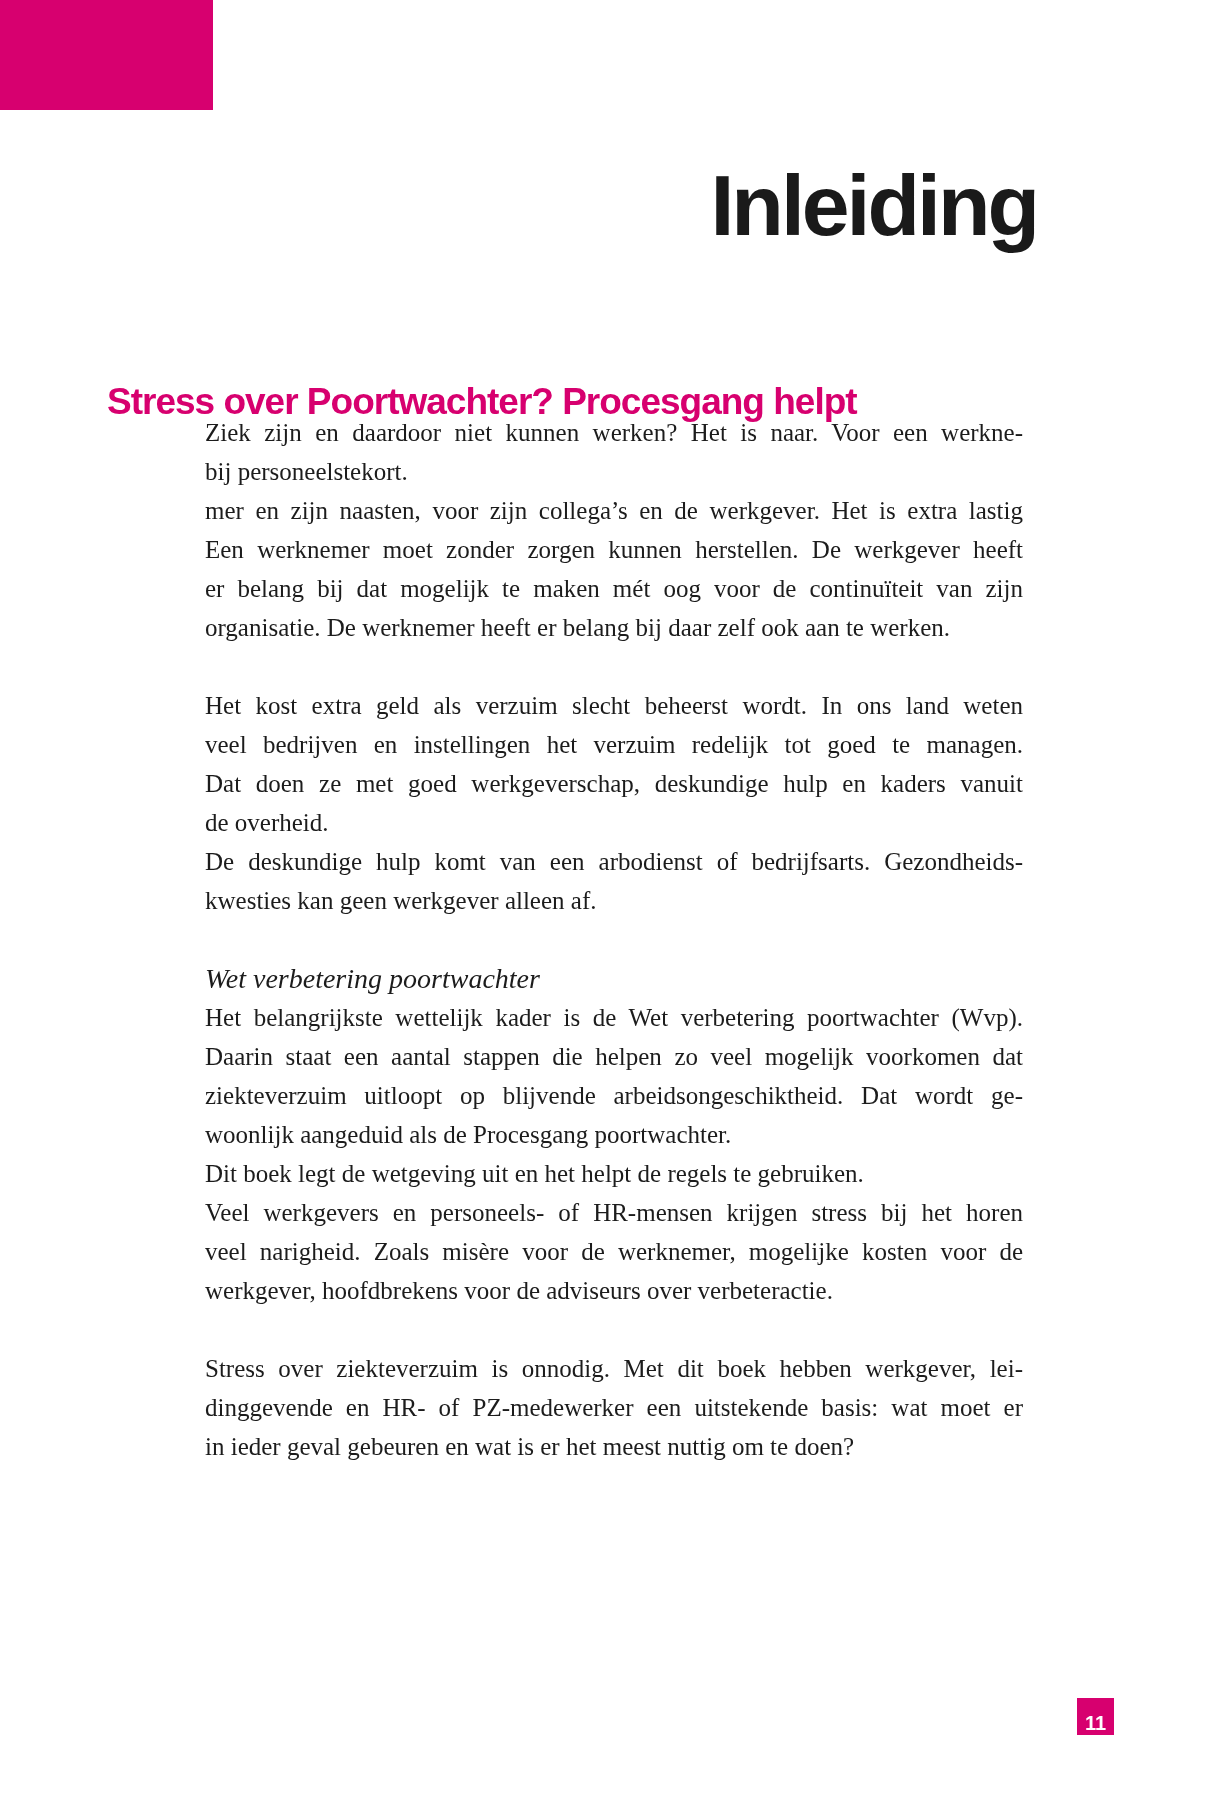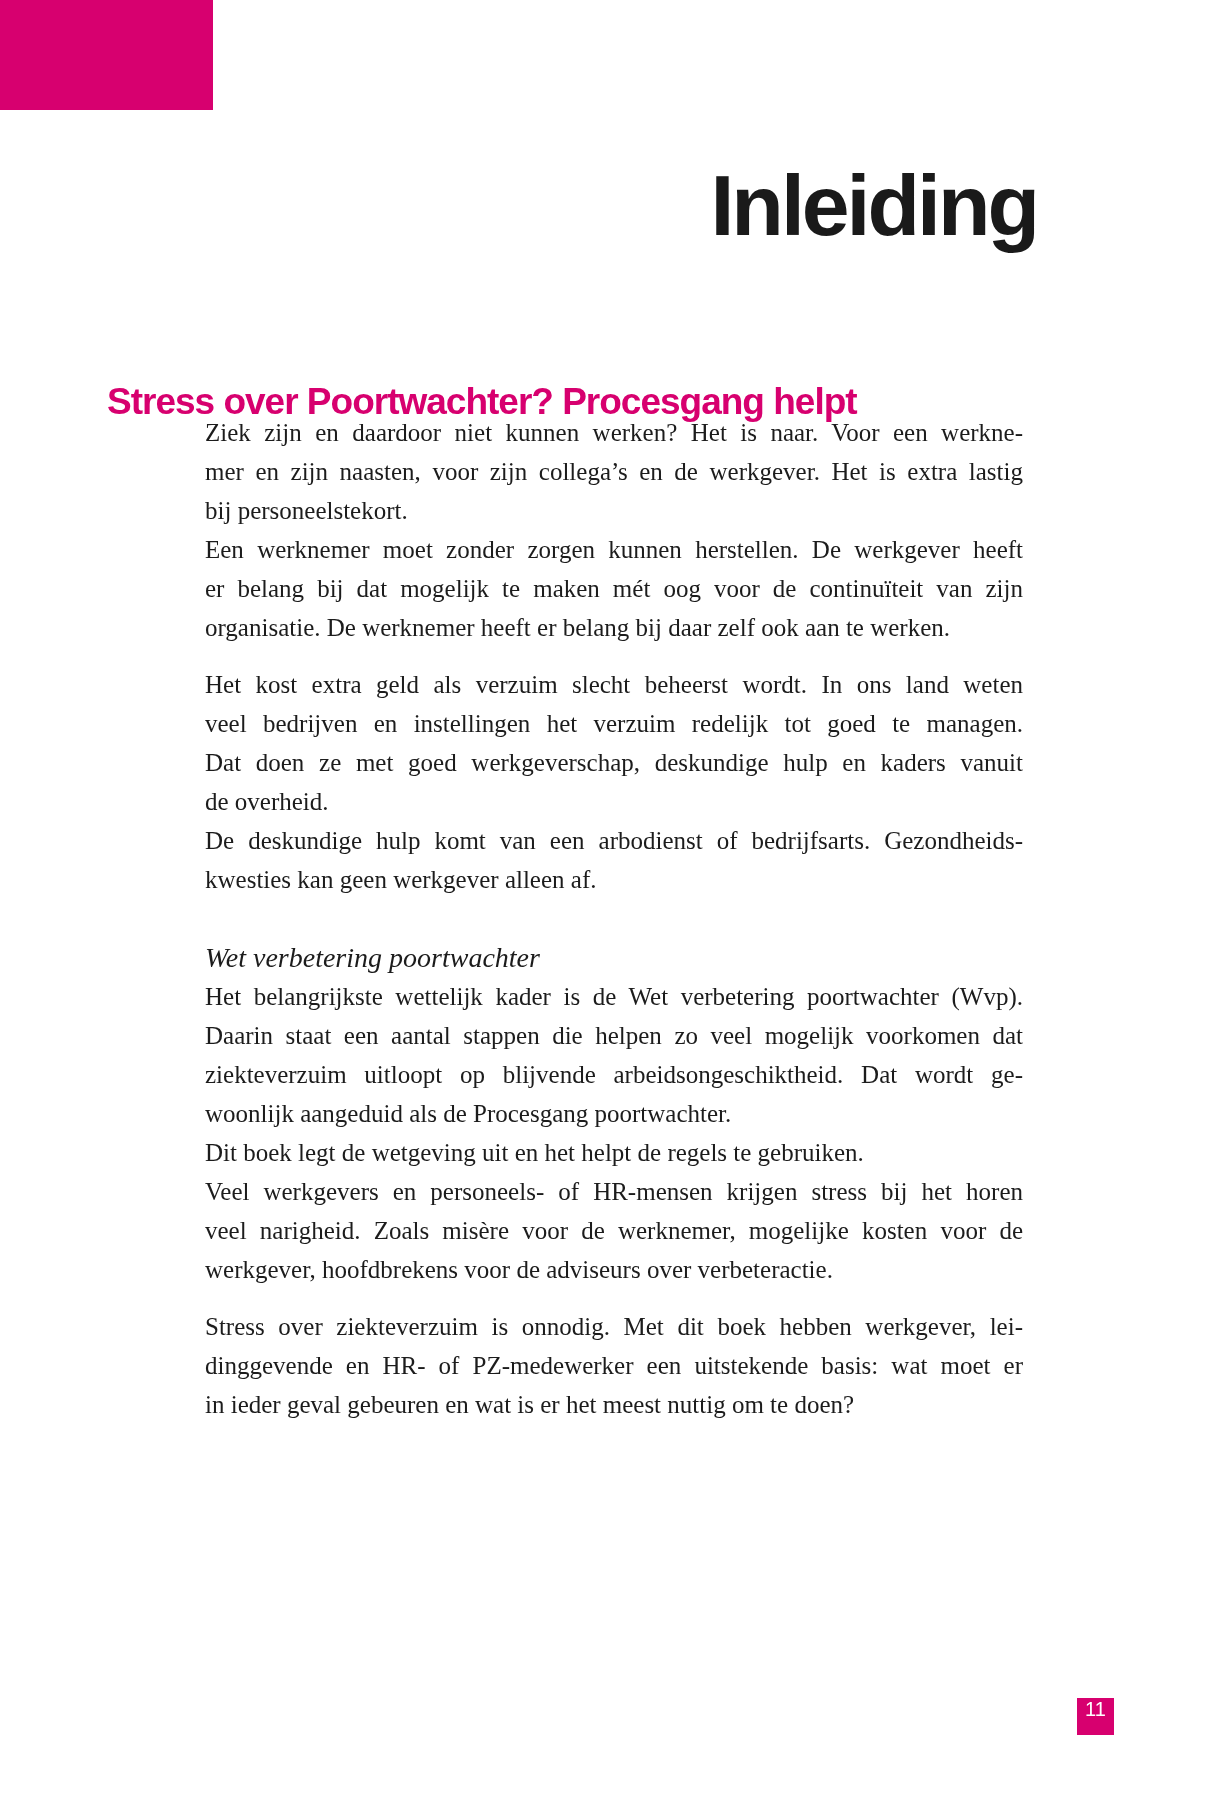--- a/index.html
+++ b/index.html
@@ -52,21 +52,21 @@
   .body-col {
     position: absolute;
     left: 205px;
     top: 413px;
     width: 818px;
     font-size: 25px;
     line-height: 39px;
     color: #1c1c1c;
   }
   .para { margin: 0; }
-  .gap-above { margin-top: 18px; }
+  .gap-above { margin-top: 39px; }
   .line {
     text-align: justify;
     text-align-last: justify;
   }
   .line.end {
     text-align-last: left;
   }
   .subheading {
     margin: 39px 0 0 0;
     font-family: "Liberation Serif", serif;
@@ -77,22 +77,23 @@
     color: #1c1c1c;
   }
   .page-badge {
     position: absolute;
     left: 1077px;
     top: 1698px;
     width: 37px;
     height: 37px;
     background: var(--accent, #d7006f);
     display: flex;
-    align-items: flex-start;
+    align-items: flex-end;
     justify-content: center;
+    font-weight: bold;
   }
   .page-badge span {
     font-family: "Liberation Sans", sans-serif;
     font-size: 20px;
     color: #ffffff;
   }
 </style>
 </head>
 <body>
 
@@ -101,22 +102,22 @@
   <div class="corner-block"></div>
 
   <h1 class="chapter-title">Inleiding</h1>
 
   <h2 class="section-heading">Stress over Poortwachter? Procesgang helpt</h2>
 
   <div class="body-col">
 
     <div class="para">
       <div class="line j">Ziek zijn en daardoor niet kunnen werken? Het is naar. Voor een werkne-</div>
+      <div class="line end">bij personeelstekort.</div>
       <div class="line j">mer en zijn naasten, voor zijn collega’s en de werkgever. Het is extra lastig</div>
-      <div class="line end">bij personeelstekort.</div>
       <div class="line j">Een werknemer moet zonder zorgen kunnen herstellen. De werkgever heeft</div>
       <div class="line j">er belang bij dat mogelijk te maken mét oog voor de continuïteit van zijn</div>
       <div class="line end">organisatie. De werknemer heeft er belang bij daar zelf ook aan te werken.</div>
     </div>
 
     <div class="para gap-above">
       <div class="line j">Het kost extra geld als verzuim slecht beheerst wordt. In ons land weten</div>
       <div class="line j">veel bedrijven en instellingen het verzuim redelijk tot goed te managen.</div>
       <div class="line j">Dat doen ze met goed werkgeverschap, deskundige hulp en kaders vanuit</div>
       <div class="line end">de overheid.</div>

